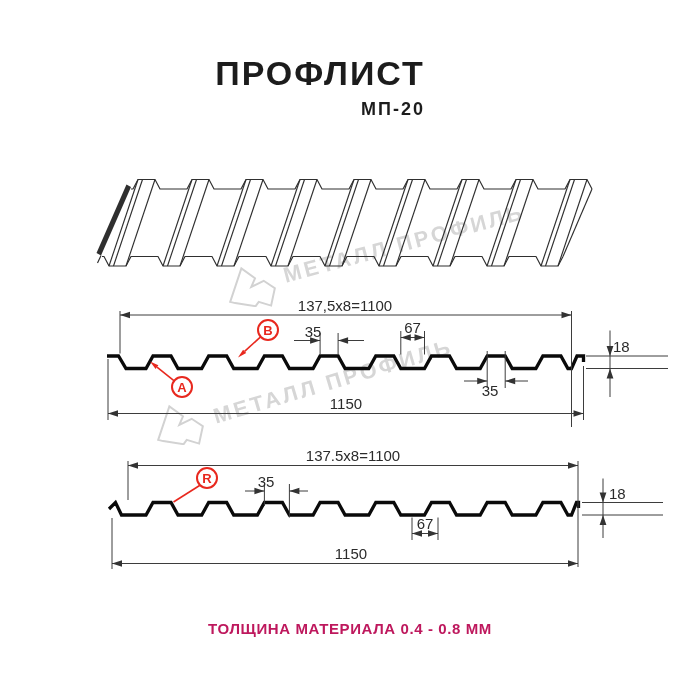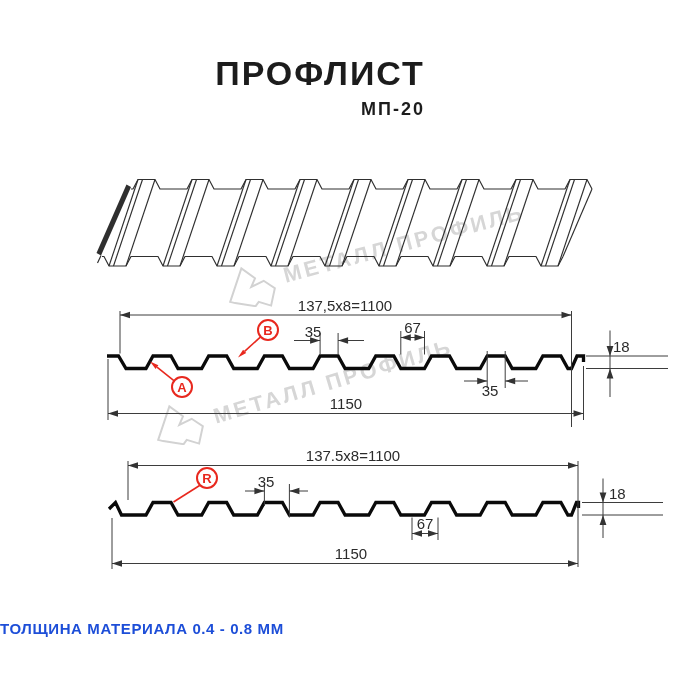--- a/index.html
+++ b/index.html
@@ -2,22 +2,22 @@
 <html><head>
 <meta charset="utf-8">
 <style>
   html,body{margin:0;padding:0;background:#fff;}
   #page{position:relative;width:700px;height:700px;background:#fff;overflow:hidden;
         font-family:"Liberation Sans",sans-serif;}
   .title{position:absolute;left:0;top:54px;width:640px;text-align:center;
          font-size:34px;font-weight:bold;letter-spacing:2px;color:#1c1c1c;}
   .subtitle{position:absolute;left:0;top:99px;width:700px;text-align:center;
          font-size:18px;font-weight:bold;letter-spacing:2px;color:#1c1c1c;padding-left:43px;}
-  .footer-note{position:absolute;left:0;top:620px;width:700px;
-         font-size:15px;font-weight:bold;letter-spacing:0.6px;color:#1d4ed8;}
+  .footer-note{position:absolute;left:0;top:620px;width:700px;text-align:center;
+         font-size:15px;font-weight:bold;letter-spacing:0.6px;color:#be185d;}
   .wm-text{position:absolute;white-space:nowrap;font-size:21.5px;font-weight:bold;
          letter-spacing:3px;color:#d6d6d6;transform-origin:0 50%;height:28px;line-height:28px;}
   #wm1-text{left:284px;top:262px;transform:rotate(-15deg);}
   #wm2-text{left:214px;top:403px;transform:rotate(-16.5deg);}
   .wm-logo{position:absolute;}
   #wm1-logo{left:224px;top:262px;}
   #wm2-logo{left:152px;top:400px;}
   #diagram{position:absolute;left:0;top:0;}
   .prof{fill:none;stroke:#0a0a0a;stroke-width:3.3;stroke-linejoin:miter;}
   .dim{fill:none;stroke:#3d3d3d;stroke-width:1;}

